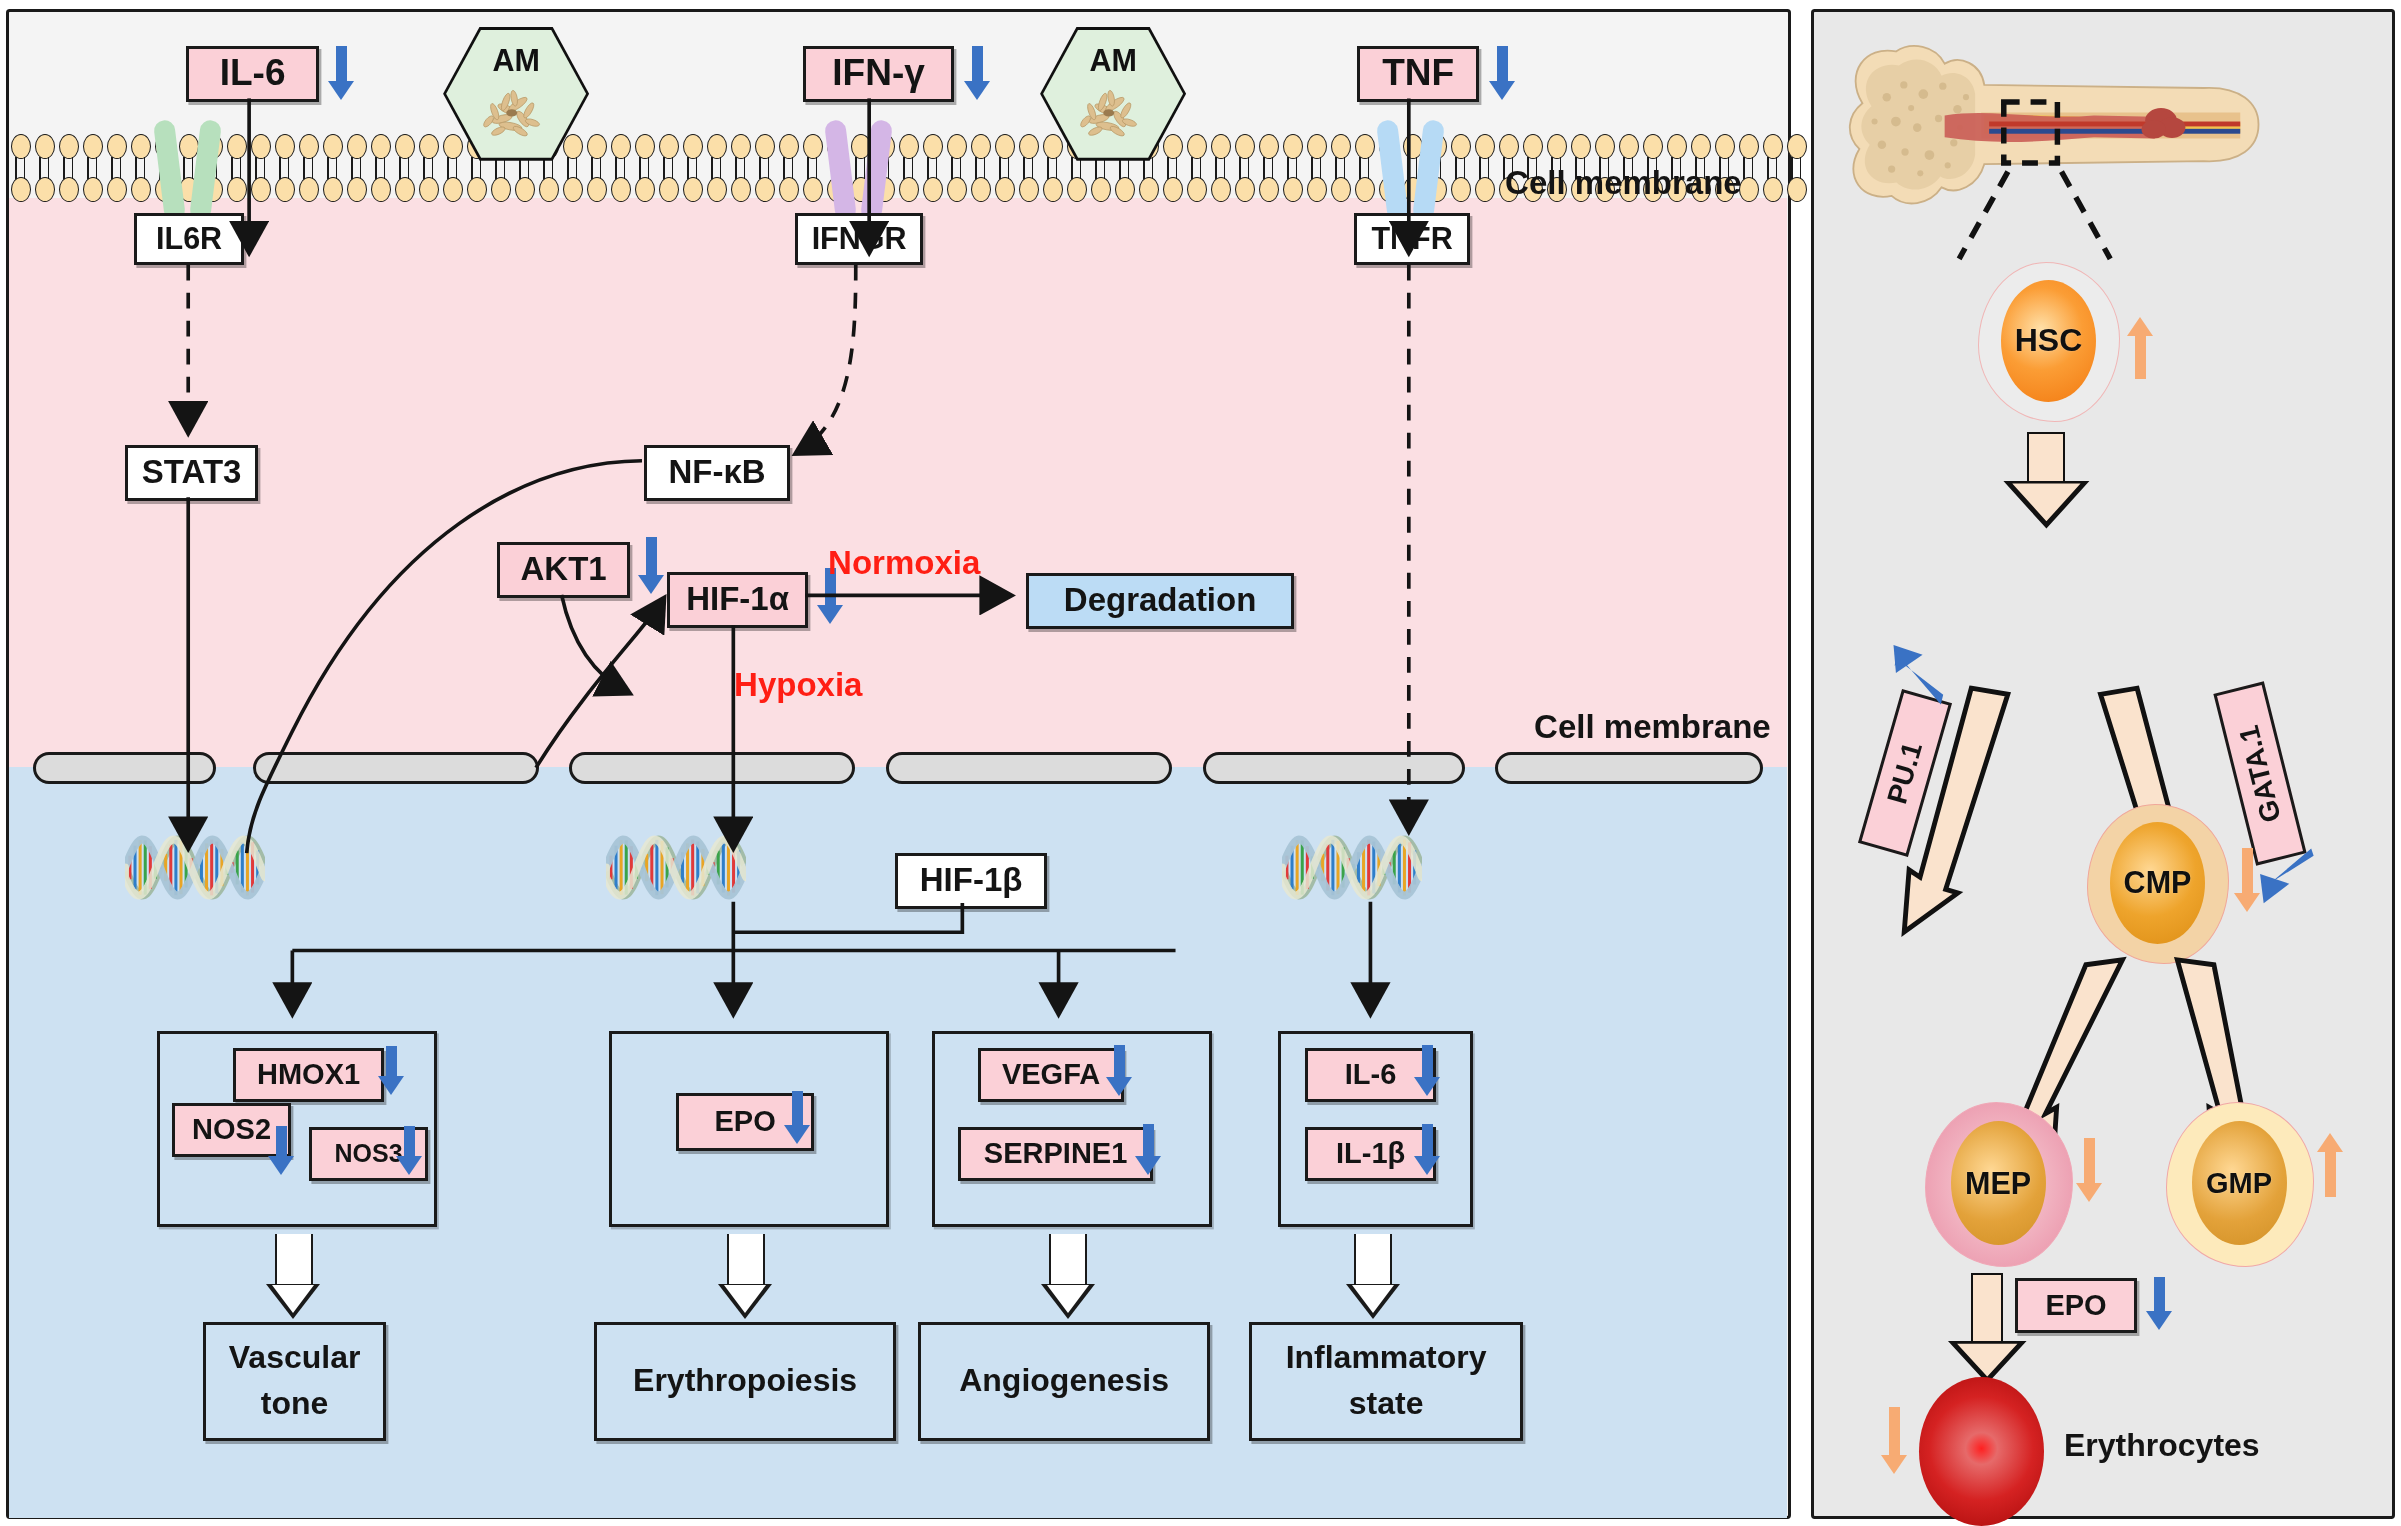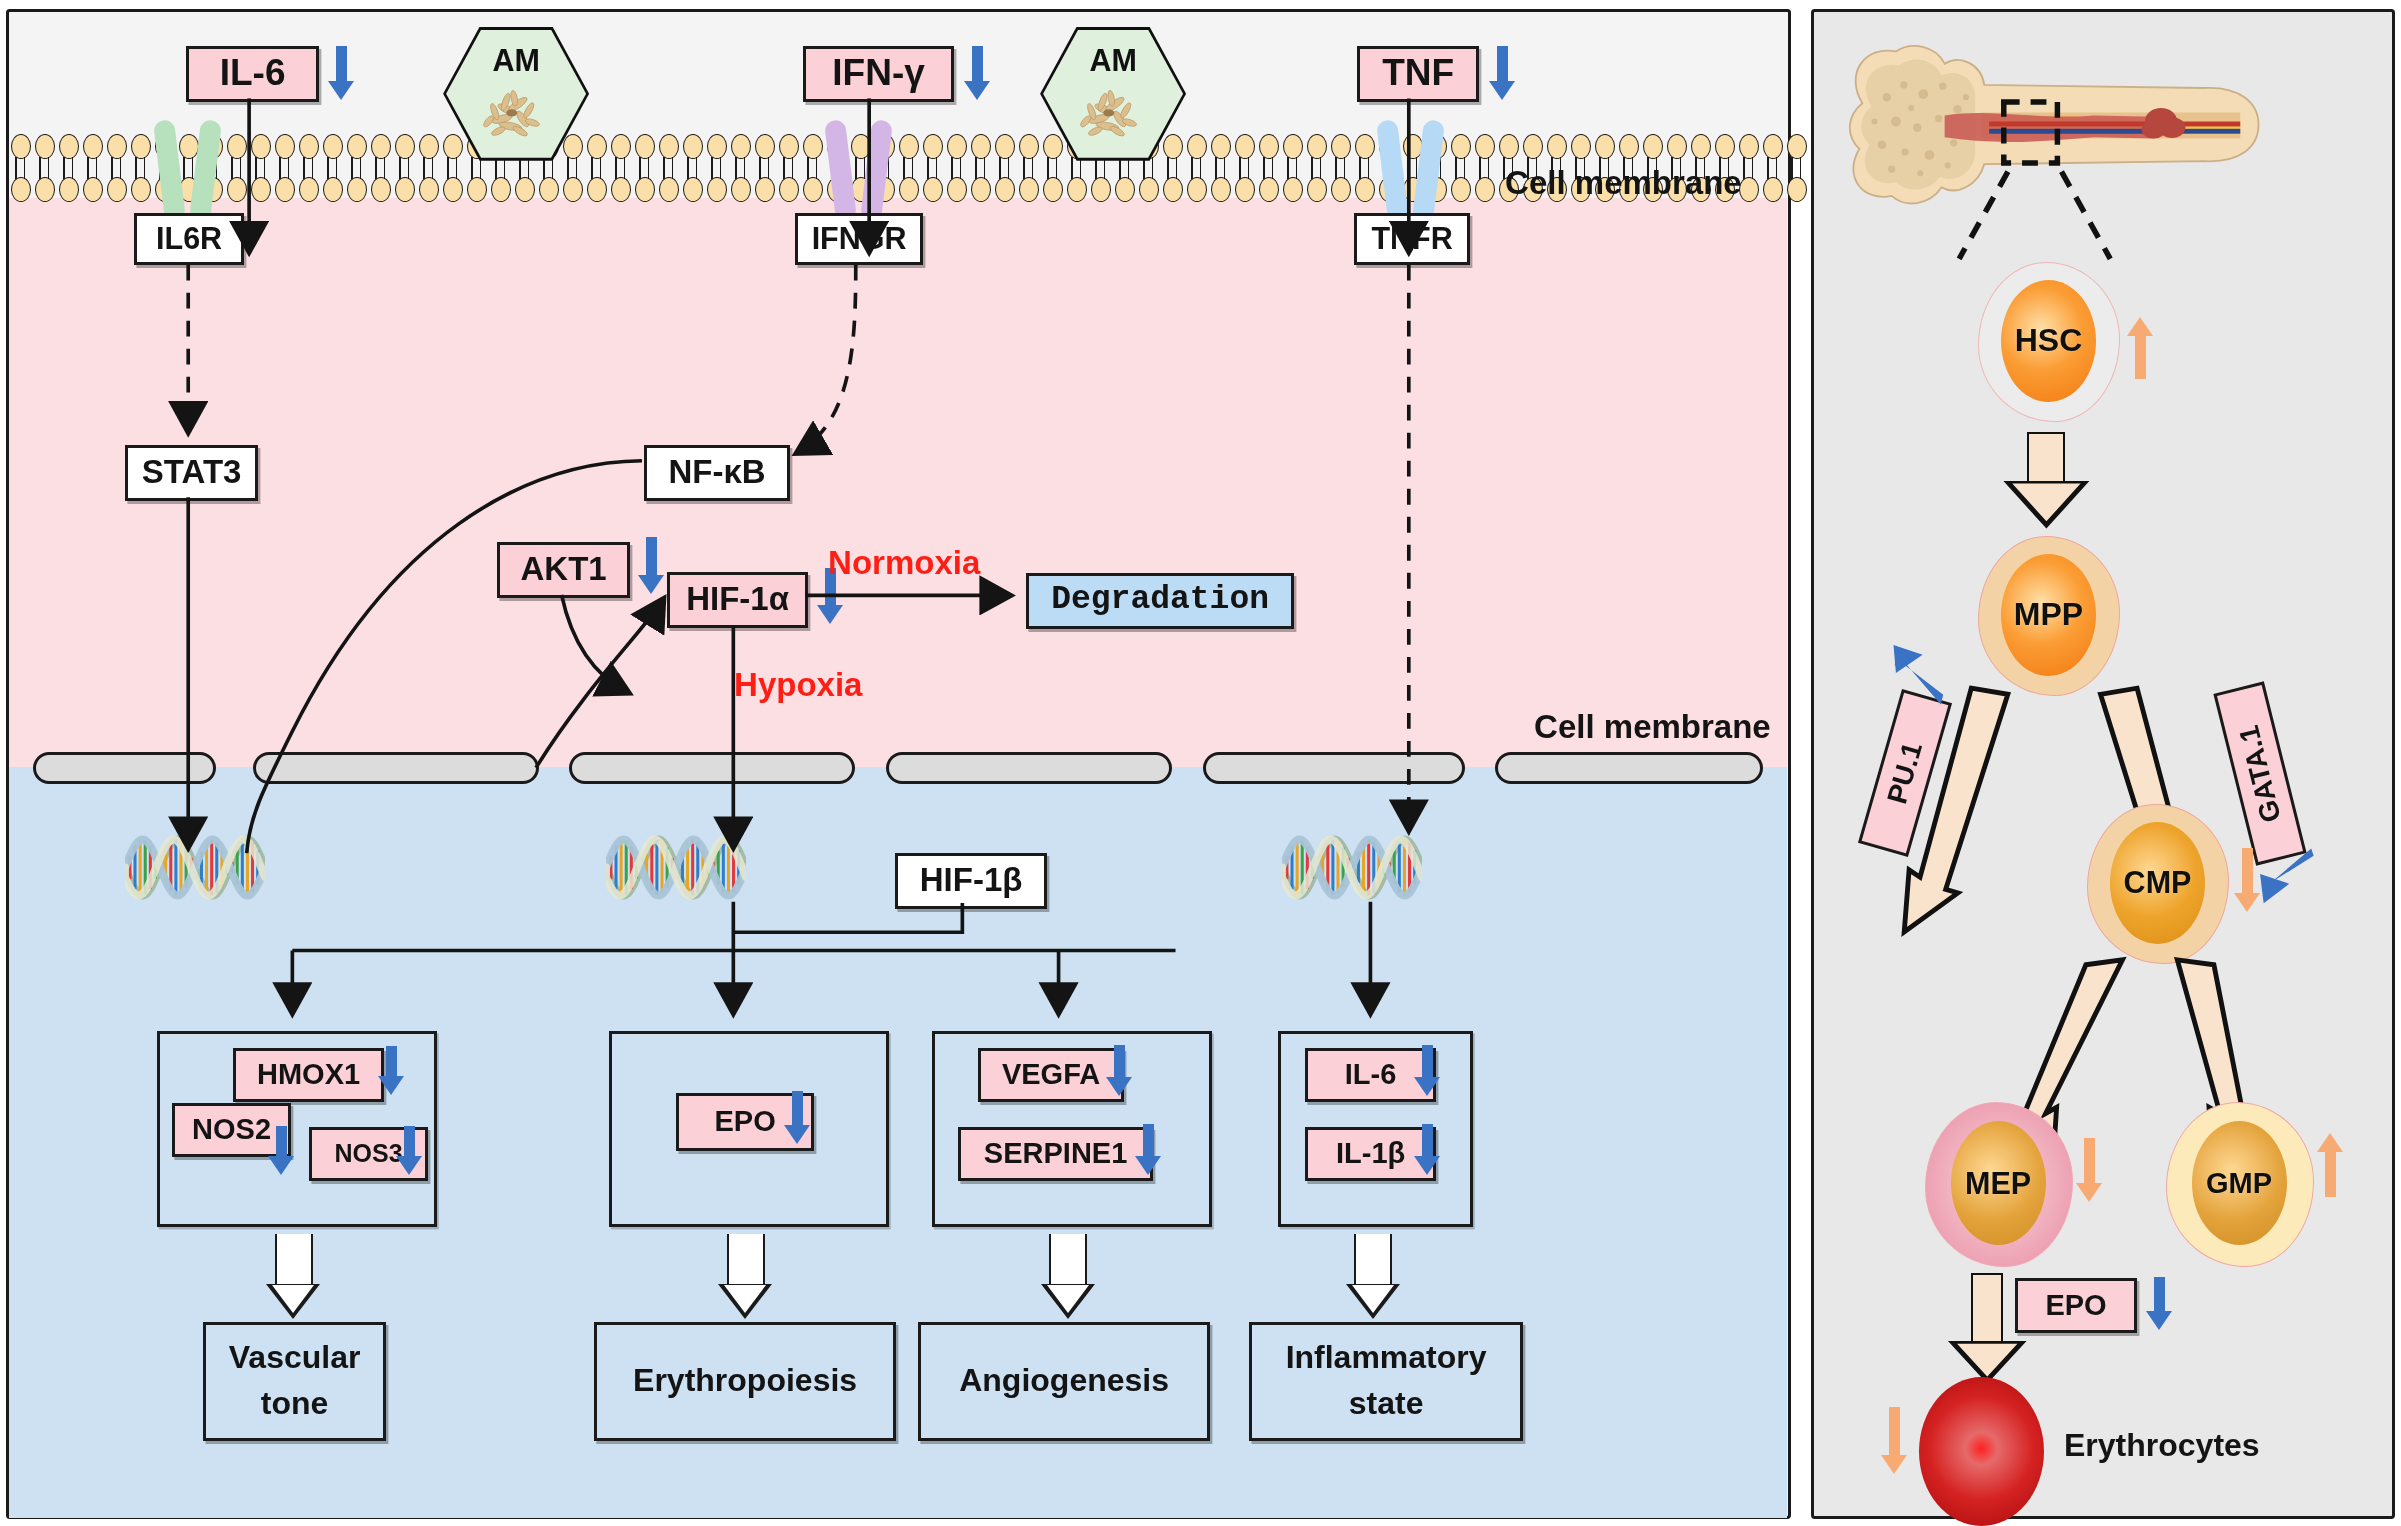--- a/index.html
+++ b/index.html
@@ -28,21 +28,21 @@
   .receptor{position:absolute;width:63px;height:101px;}
   .receptor .lobe{position:absolute;top:0;width:21px;height:101px;border-radius:13.4px;}
   .receptor .lobe.l{left:2.4px;transform:rotate(-7deg);}
   .receptor .lobe.r{left:38px;transform:rotate(7deg);}
 
   
   .box{position:absolute;box-sizing:border-box;border:3px solid #1a1a1a;display:flex;align-items:center;justify-content:center;
        font-weight:bold;color:#141414;text-align:center;line-height:1.05;box-shadow:2.4px 3px 0 rgba(0,0,0,0.30);}
   .pink{background:#fbd0d7;}
   .white{background:#ffffff;}
-  .blue{background:#bcdcf5;font-family:Liberation Mono, monospace;}
+  .blue{background:#bcdcf5;}
   .bluelight{background:#cde1f2;gap:12px;}
   .grp{background:transparent;border:3px solid #1a1a1a;box-shadow:1.8px 2.4px 0 rgba(0,0,0,0.22);}
 
   
   .lbl{position:absolute;font-weight:bold;color:#141414;}
   .red{color:#ff1e14;}
 
   
   svg.ov{position:absolute;left:0;top:0;width:2401px;height:1527px;pointer-events:none;}
 
@@ -1241,27 +1241,20 @@
     <div class="dn orng up" style="left:313px;top:305px;">
       <b></b>
         <i style="height:43px;"></i>
     </div>
 
     <div class="bbar" style="left:213px;top:420px;width:38px;height:52px;"></div>
     <svg width="122" height="55" style="position:absolute;left:183px;top:469px;" viewBox="0 0 200 90">
       <polygon points="16,0 146,0 81,72" fill="#fae3cd" stroke="#111" stroke-width="8"></polygon>
     </svg>
 
-    <div class="cell" style="left:164px;top:524px;width:140px;height:158px;">
-      <div class="halo" style="left:0;top:0;width:140px;height:158px;background:#f3d3a6;border:1.8px solid #f0a79a;"></div>
-      <div class="core" style="left:23px;top:18.3px;width:95px;height:122px;font-size:32px;
-           background:radial-gradient(circle at 42% 40%, #ffe0a8 0%, #fb9d35 45%, #f2780f 100%);">
-        <span class="cellname">MPP</span>
-      </div>
-    </div>
 
     <svg width="584" height="317" style="position:absolute;left:0;top:664px;" viewBox="0 0 958 520">
       <g fill="#fae3cd" stroke="#111" stroke-width="8">
         <polygon points="258,20 318,30 216,350 236,356 148,420 156,318 174,330"></polygon>
         <polygon points="470,30 530,20 612,330 630,318 638,420 550,356 570,350"></polygon>
       </g>
     </svg>
 
     <div class="tf" style="left:65px;top:681px;width:52px;height:160px;font-size:28px;transform:rotate(16deg);">
       <span style="transform:rotate(-90deg);white-space:nowrap;">PU.1</span>

